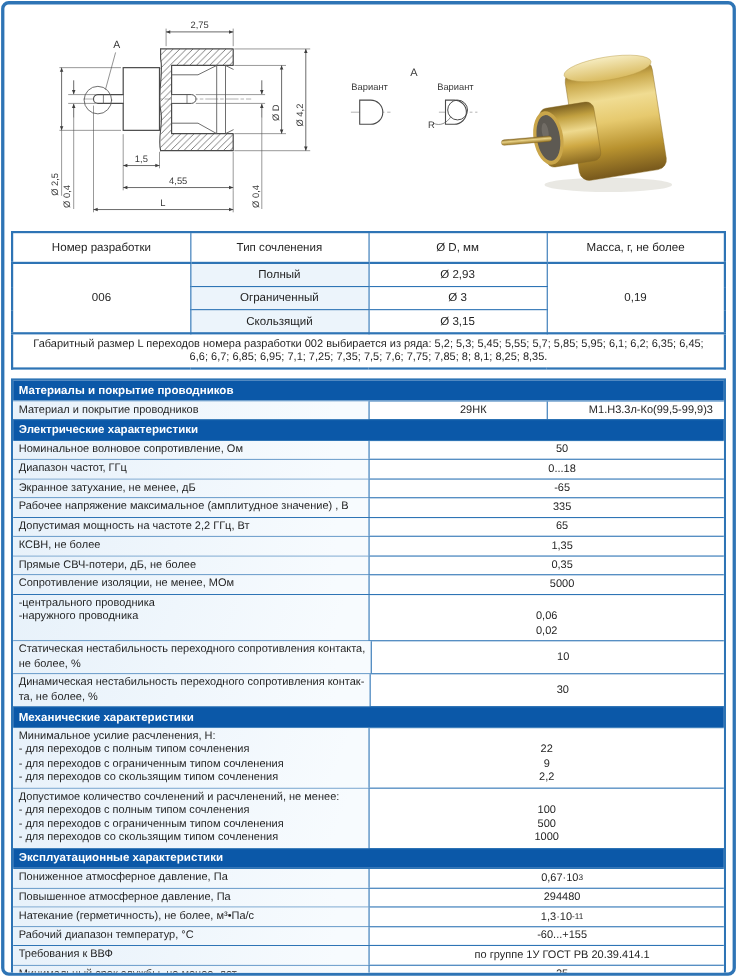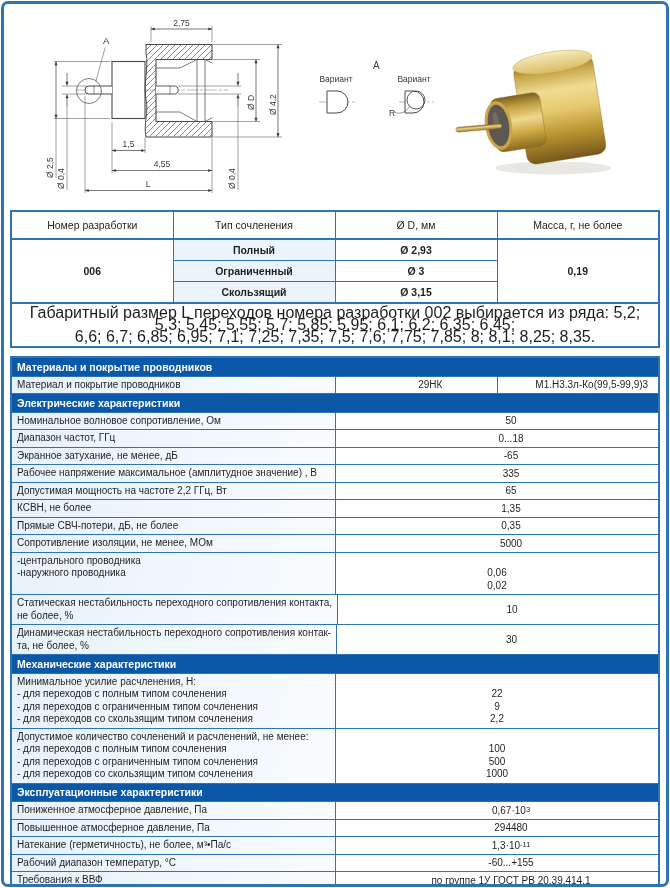--- a/index.html
+++ b/index.html
@@ -10,23 +10,23 @@
   
   .topsvg{display:block;margin:0 auto;}
   svg text{font-family:"Liberation Sans",sans-serif;fill:#3a3a3a;}
   
   table.t1{width:100%;border-collapse:collapse;table-layout:fixed;margin-top:2px;
     font-size:10.5px;}
   table.t1 td{border:1px solid var(--blue);text-align:center;vertical-align:middle;
     padding:1px 3px;}
   table.t1{border:2px solid var(--blue);}
   table.t1 tr.hdr td{height:24px;border-bottom-width:2px;}
-  table.t1 tr.r td{height:18px;font-weight:bold;}
+  table.t1 tr.r td{height:18px;}
   table.t1 td.lt{background:var(--lt);}
-  table.t1 td.note{font-size:16px;padding:3px 4px;line-height:12px;border-top-width:2px;}
+  table.t1 td.note{font-size:10px;padding:3px 4px;line-height:12px;border-top-width:2px;}
   
   .t2{border:2px solid var(--blue);margin-top:8px;font-size:10px;}
   .t2 > * + *{border-top:1px solid var(--blue);}
   .t2band{background:var(--band);color:#fff;font-weight:bold;font-size:10.5px;
     padding:2.5px 5px;line-height:12.5px;}
   .t2row{display:flex;align-items:stretch;background:#fff;}
   .t2label{flex:0 0 50%;box-sizing:border-box;padding:2px 5px;
     background:linear-gradient(110deg,#e7f1fa 0%,#f7fbfe 90%);}
   .t2line{line-height:12.5px;min-height:12.5px;white-space:nowrap;}
   .t2val{flex:1;box-sizing:border-box;border-left:1px solid var(--blue);

